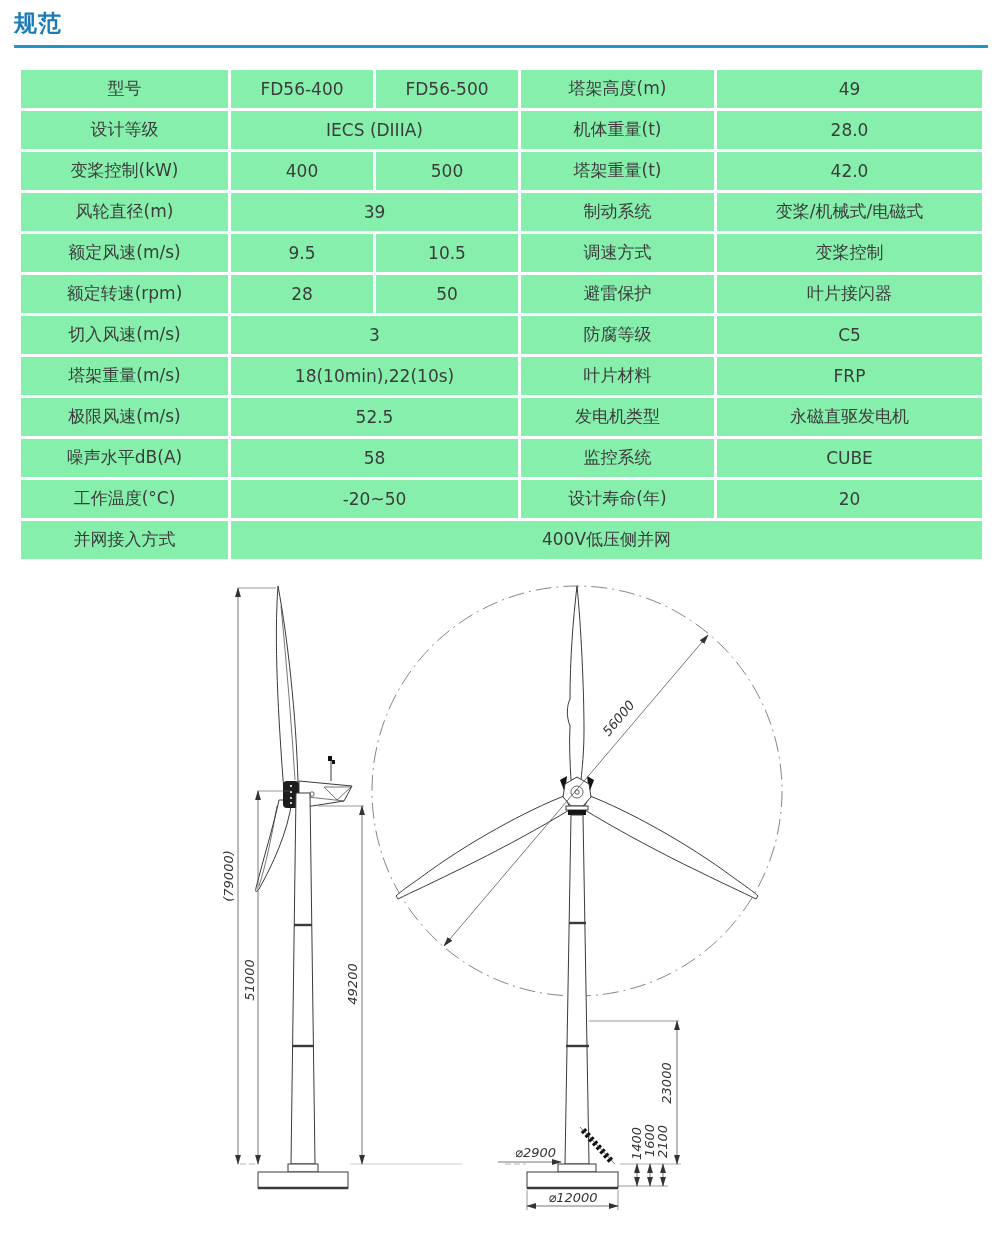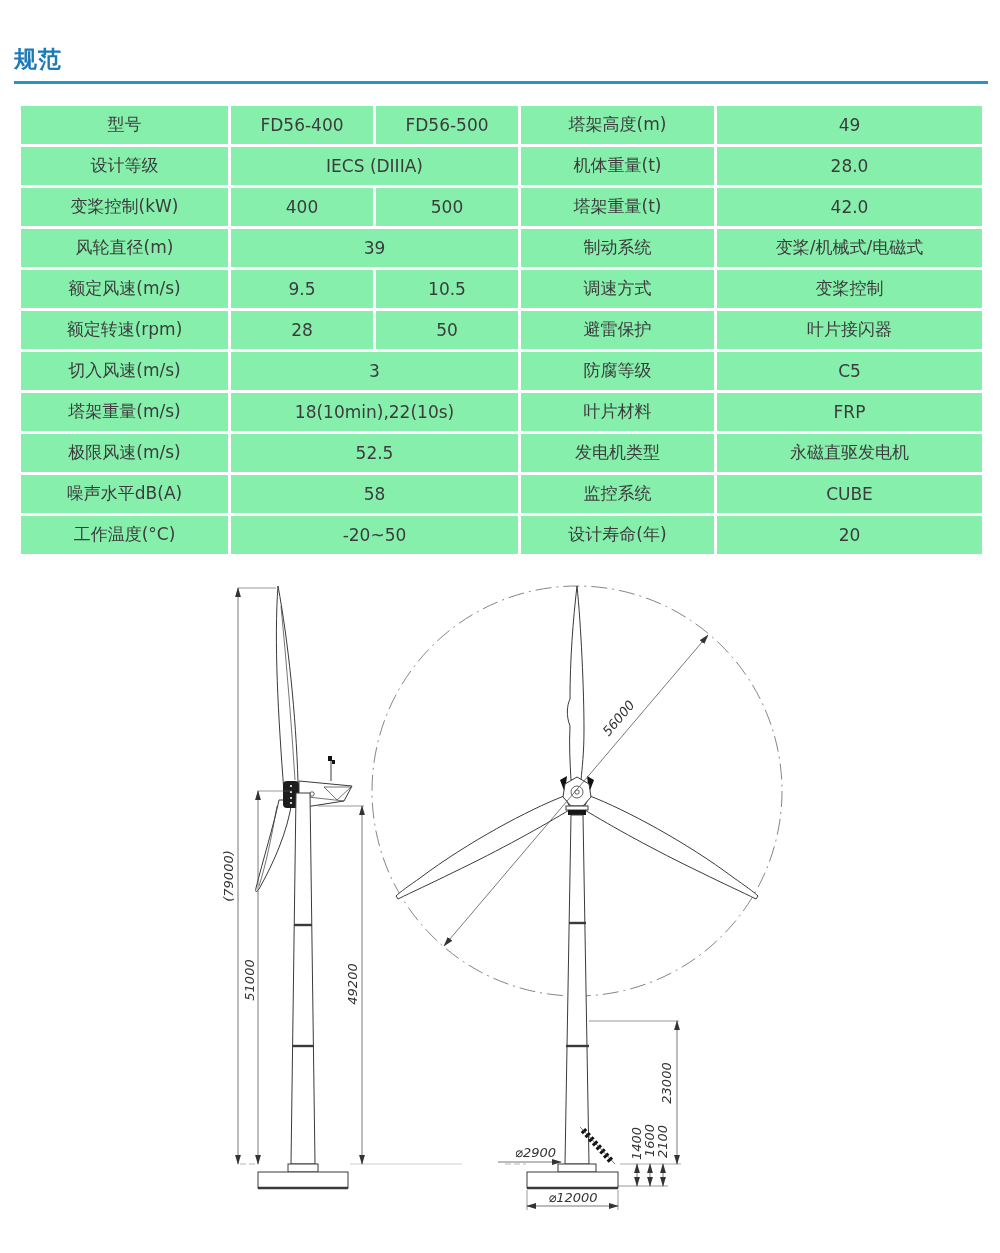--- a/index.html
+++ b/index.html
@@ -2,21 +2,21 @@
 <html><head>
 <meta charset="utf-8">
 <style>
   html,body{margin:0;padding:0;}
   body{
     width:1000px;height:1253px;position:relative;background:#ffffff;
     font-family:"DejaVu Sans","Liberation Sans",sans-serif;
     -webkit-font-smoothing:antialiased;
   }
   .header{padding:9px 14px 0 14px;}
-  .page-title{color:#1c7ab9;font-size:23px;font-weight:600;letter-spacing:1px;line-height:1.25;margin-top:36px;}
+  .page-title{color:#1c7ab9;font-size:23px;font-weight:600;letter-spacing:1px;line-height:1.25;}
   .title-rule{border-bottom:3px solid #2196c8;margin:7px 12px 0 14px;}
   table.spec{
     margin:19px 15px 0 18px;width:967px;
     border-collapse:separate;border-spacing:3px;table-layout:fixed;
   }
   table.spec td{
     background:#86efac;height:38px;text-align:center;vertical-align:middle;
     color:#3c3c3c;font-size:17px;padding:0 4px;overflow:hidden;white-space:nowrap;
   }
   svg.drawing{position:absolute;left:0;top:0;width:1000px;height:1253px;}
@@ -104,20 +104,24 @@
         <td>噪声水平dB(A)</td>
         <td colspan="2">58</td>
         <td>监控系统</td>
         <td>CUBE</td>
       </tr>
       <tr>
         <td>工作温度(°C)</td>
         <td colspan="2">-20~50</td>
         <td>设计寿命(年)</td>
         <td>20</td>
+      </tr>
+      <tr>
+        <td>并网接入方式</td>
+        <td colspan="4">400V低压侧并网</td>
       </tr>
     </tbody>
 </table>
 
 <svg class="drawing" viewBox="0 0 1000 1253">
   <defs>
     <marker id="arr" viewBox="0 0 10 6" markerWidth="10" markerHeight="6" refX="9.3" refY="3" orient="auto-start-reverse" markerUnits="userSpaceOnUse">
       <path d="M0,0 L10,3 L0,6 Z" fill="#333"></path>
     </marker>
   </defs>

